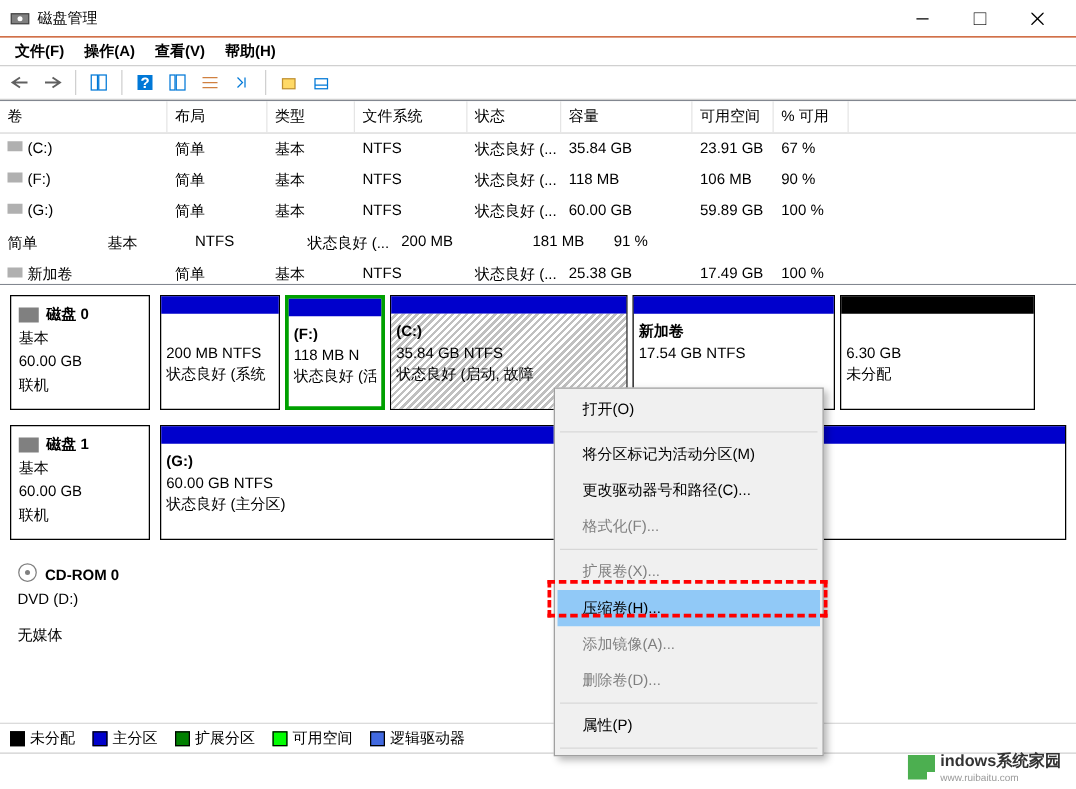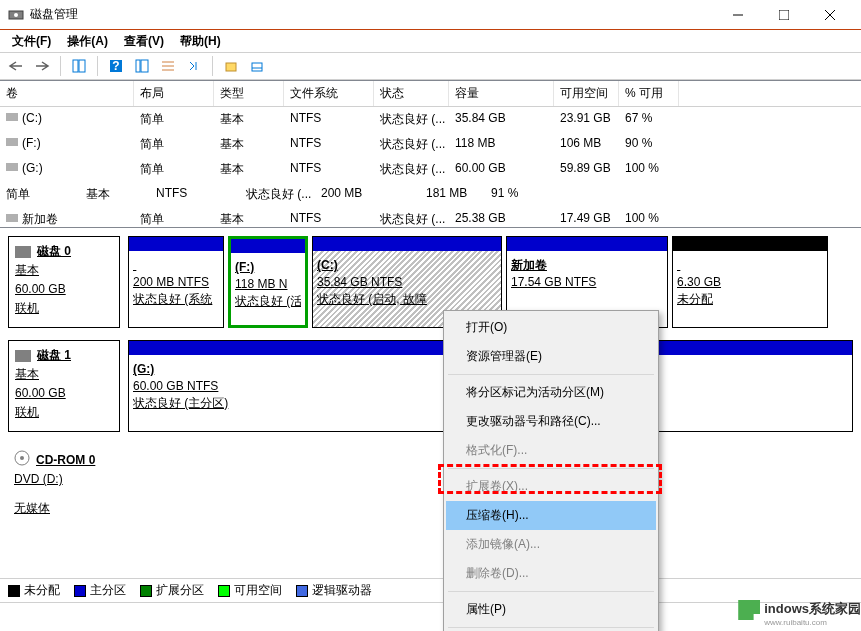--- a/index.html
+++ b/index.html
@@ -29,21 +29,21 @@
 .col-vol { width: 134px; }
 .col-layout { width: 80px; }
 .col-type { width: 70px; }
 .col-fs { width: 90px; }
 .col-status { width: 75px; }
 .col-capacity { width: 105px; }
 .col-free { width: 65px; }
 .col-pct { width: 60px; }
 
 .graphical-area { padding: 8px; background: #fff; height: 350px; overflow: auto; position: relative; }
-.disk-row { display: flex; margin-bottom: 12px; height: 92px; text-decoration: underline; }
+.disk-row { display: flex; margin-bottom: 12px; height: 92px; }
 .disk-info { width: 112px; border: 1px solid #000; display: flex; flex-direction: column; padding: 6px; }
 .disk-info-header { display: flex; align-items: center; gap: 6px; }
 .disk-icon { width: 16px; height: 12px; background: #808080; }
 .disk-name { font-weight: bold; }
 .disk-meta { margin-top: 2px; line-height: 1.4; }
 
 .partitions { display: flex; flex: 1; gap: 4px; margin-left: 8px; }
 .partition { border: 1px solid #000; display: flex; flex-direction: column; min-width: 0; }
 .partition-header { height: 14px; background: #0000cc; }
 .partition-header.black { background: #000; }
@@ -59,21 +59,21 @@
 .ctx-sep { height: 1px; background: #d7d7d7; margin: 3px 2px; }
 .ctx-highlight { border: 3px dashed #ff0000; position: absolute; left: 438px; top: 464px; width: 224px; height: 30px; z-index: 101; pointer-events: none; }
 .context-menu .ctx-item.selected-item { background: #91c9f7; }
 
 .legend-bar { height: 24px; border-top: 1px solid #d0d0d0; display: flex; align-items: center; padding: 0 8px; gap: 4px; }
 .legend-swatch { width: 12px; height: 12px; border: 1px solid #000; }
 .legend-text { margin-right: 10px; }
 
 .statusbar { height: 22px; border-top: 1px solid #d0d0d0; }
 
-.watermark { position: absolute; right: 0; bottom: 4px; display: flex; align-items: flex-start; gap: 4px; z-index: 200; }
+.watermark { position: absolute; right: 12px; bottom: 4px; display: flex; align-items: center; gap: 4px; z-index: 200; }
 .watermark-flag { width: 22px; height: 20px; background: #4caf50; clip-path: polygon(0 0, 100% 0, 100% 70%, 70% 70%, 70% 100%, 0 100%); }
 .watermark-text { font-weight: bold; font-size: 13px; color: #333; }
 .watermark-sub { font-size: 8px; color: #999; }
 </style>
 </head>
 <body>
 
 <div class="titlebar">
   <span class="titlebar-icon">
     <svg width="16" height="16" viewBox="0 0 16 16">
@@ -334,21 +334,20 @@
   <span class="legend-swatch" style="background:#00ff00"></span>
   <span class="legend-text">可用空间</span>
   <span class="legend-swatch" style="background:#4169e1"></span>
   <span class="legend-text">逻辑驱动器</span>
 </div>
 
 <div class="statusbar"></div>
 
 <div class="context-menu">
   <div class="ctx-item">打开(O)</div>
-  <div class="ctx-item">资源管理器(E)</div>
   <div class="ctx-sep"></div>
   <div class="ctx-item">将分区标记为活动分区(M)</div>
   <div class="ctx-item">更改驱动器号和路径(C)...</div>
   <div class="ctx-item disabled">格式化(F)...</div>
   <div class="ctx-sep"></div>
   <div class="ctx-item disabled">扩展卷(X)...</div>
   <div class="ctx-item selected-item">压缩卷(H)...</div>
   <div class="ctx-item disabled">添加镜像(A)...</div>
   <div class="ctx-item disabled">删除卷(D)...</div>
   <div class="ctx-sep"></div>

